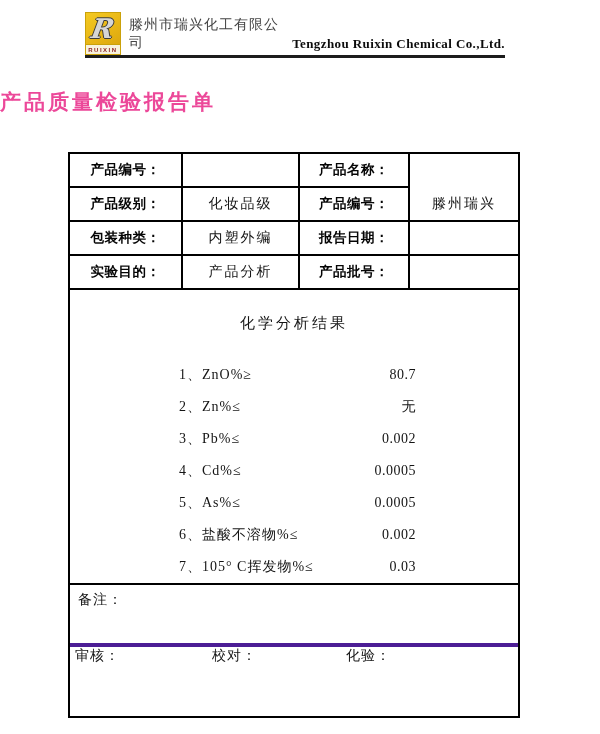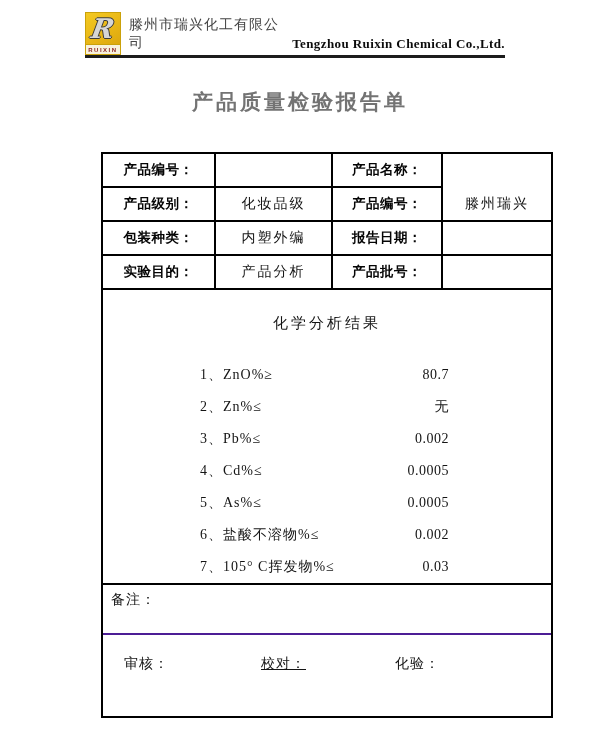--- a/index.html
+++ b/index.html
@@ -42,28 +42,28 @@
   }
   .en-name {
     margin-left:12px; padding-bottom:3px;
     font-family:Liberation Serif, serif; font-weight:bold;
     font-size:13px; letter-spacing:0.4px; color:#0c0c0c; white-space:nowrap;
   }
 
   
   .title {
     position:absolute; top:88px; left:0; width:100%;
-    text-align:center;
+    text-align:left;
     font-family:"Liberation Sans", sans-serif; font-weight:bold;
-    font-size:21px; letter-spacing:3px; color:#737373;
+    font-size:21px; letter-spacing:3px; color:#ec4899;
   }
 
   
   .tbl {
-    position:absolute; left:101px; top:152px; width:452px; height:566px;
+    position:absolute; left:68px; top:152px; width:452px; height:566px;
     border:2px solid #000; background:#fff;
   }
   .info-row { display:grid; grid-template-columns:113px 117px 110px 108px; }
   .cell {
     height:34px; border-bottom:2px solid #000;
     display:flex; align-items:center; justify-content:center;
     overflow:hidden; white-space:nowrap;
   }
   .cell.b-r { border-right:2px solid #000; }
   .cell.lbl {
@@ -75,33 +75,33 @@
   .analysis { height:295px; border-bottom:2px solid #000; }
   .an-heading {
     padding-top:24px; text-align:center;
     font-size:15px; letter-spacing:3px; color:#141414;
   }
   .an-items { margin-top:26px; }
   .an-item {
     height:32px; display:flex; align-items:center; justify-content:space-between;
     padding:0 102px 0 97px; font-size:14px; color:#141414;
   }
-  .an-item .a-lab { letter-spacing:1px; white-space:nowrap; }
+  .an-item .a-lab { letter-spacing:1px; white-space:nowrap;margin-left:12px; }
   .an-item .a-val { letter-spacing:0.5px; white-space:nowrap; }
 
   .remarks {
-    height:50px; border-bottom:2px solid #4c1d95;
+    height:62px; border-bottom:4px solid #4c1d95;
     padding:6px 0 0 8px; font-size:14px; letter-spacing:1px; color:#141414;
   }
   .signoff {
-    height:69px; padding-top:20px; display:flex;
-    font-size:14px; letter-spacing:1px; color:#141414;margin-left:16px;
+    height:69px; padding-top:0; display:flex;
+    font-size:14px; letter-spacing:1px; color:#141414;
   }
   .signoff .s1 { margin-left:5px; }
-  .signoff .s2 { margin-left:92px;text-decoration:underline; }
+  .signoff .s2 { margin-left:92px; }
   .signoff .s3 { margin-left:89px; }
 </style>
 </head>
 <body>
 
 <div class="page">
 
   <div class="hdr">
     <div class="logo">
       <div class="logo-r">R</div>

